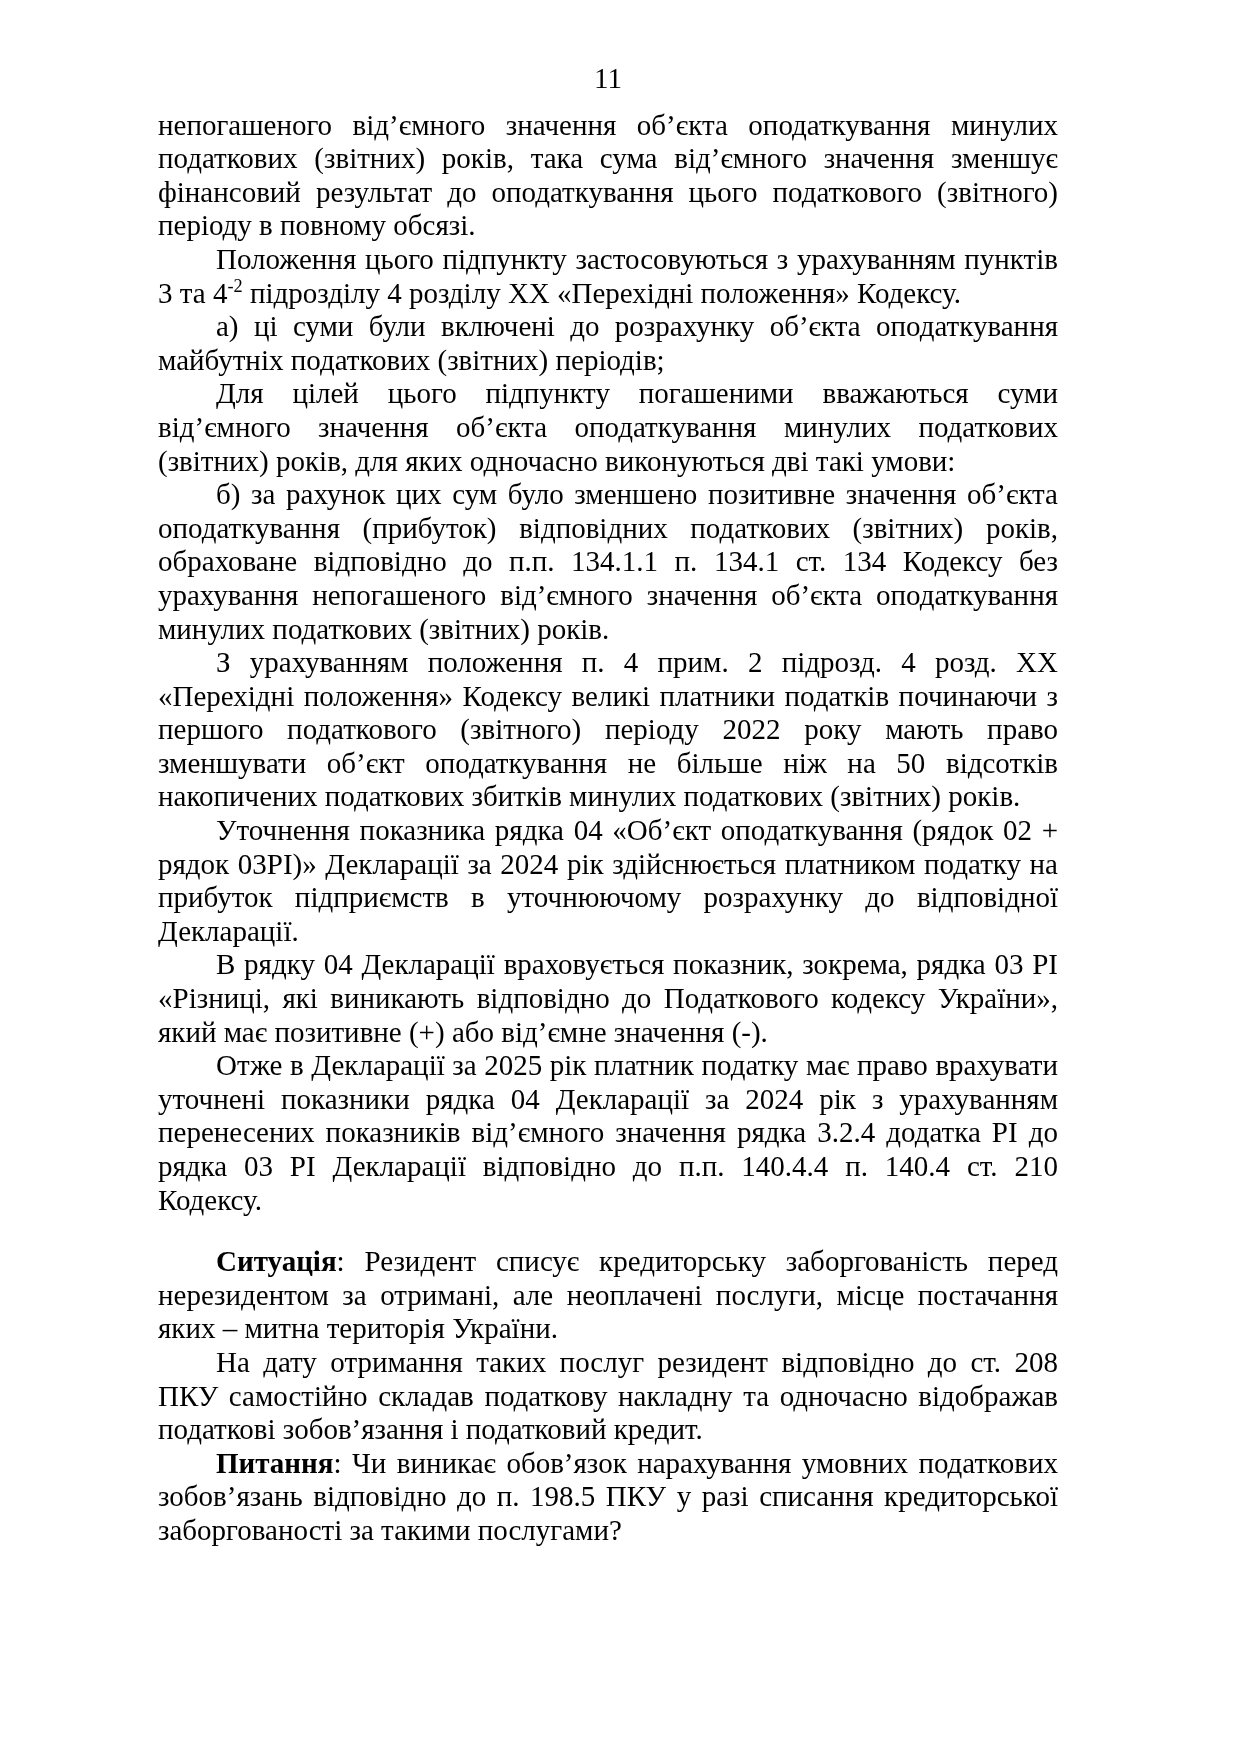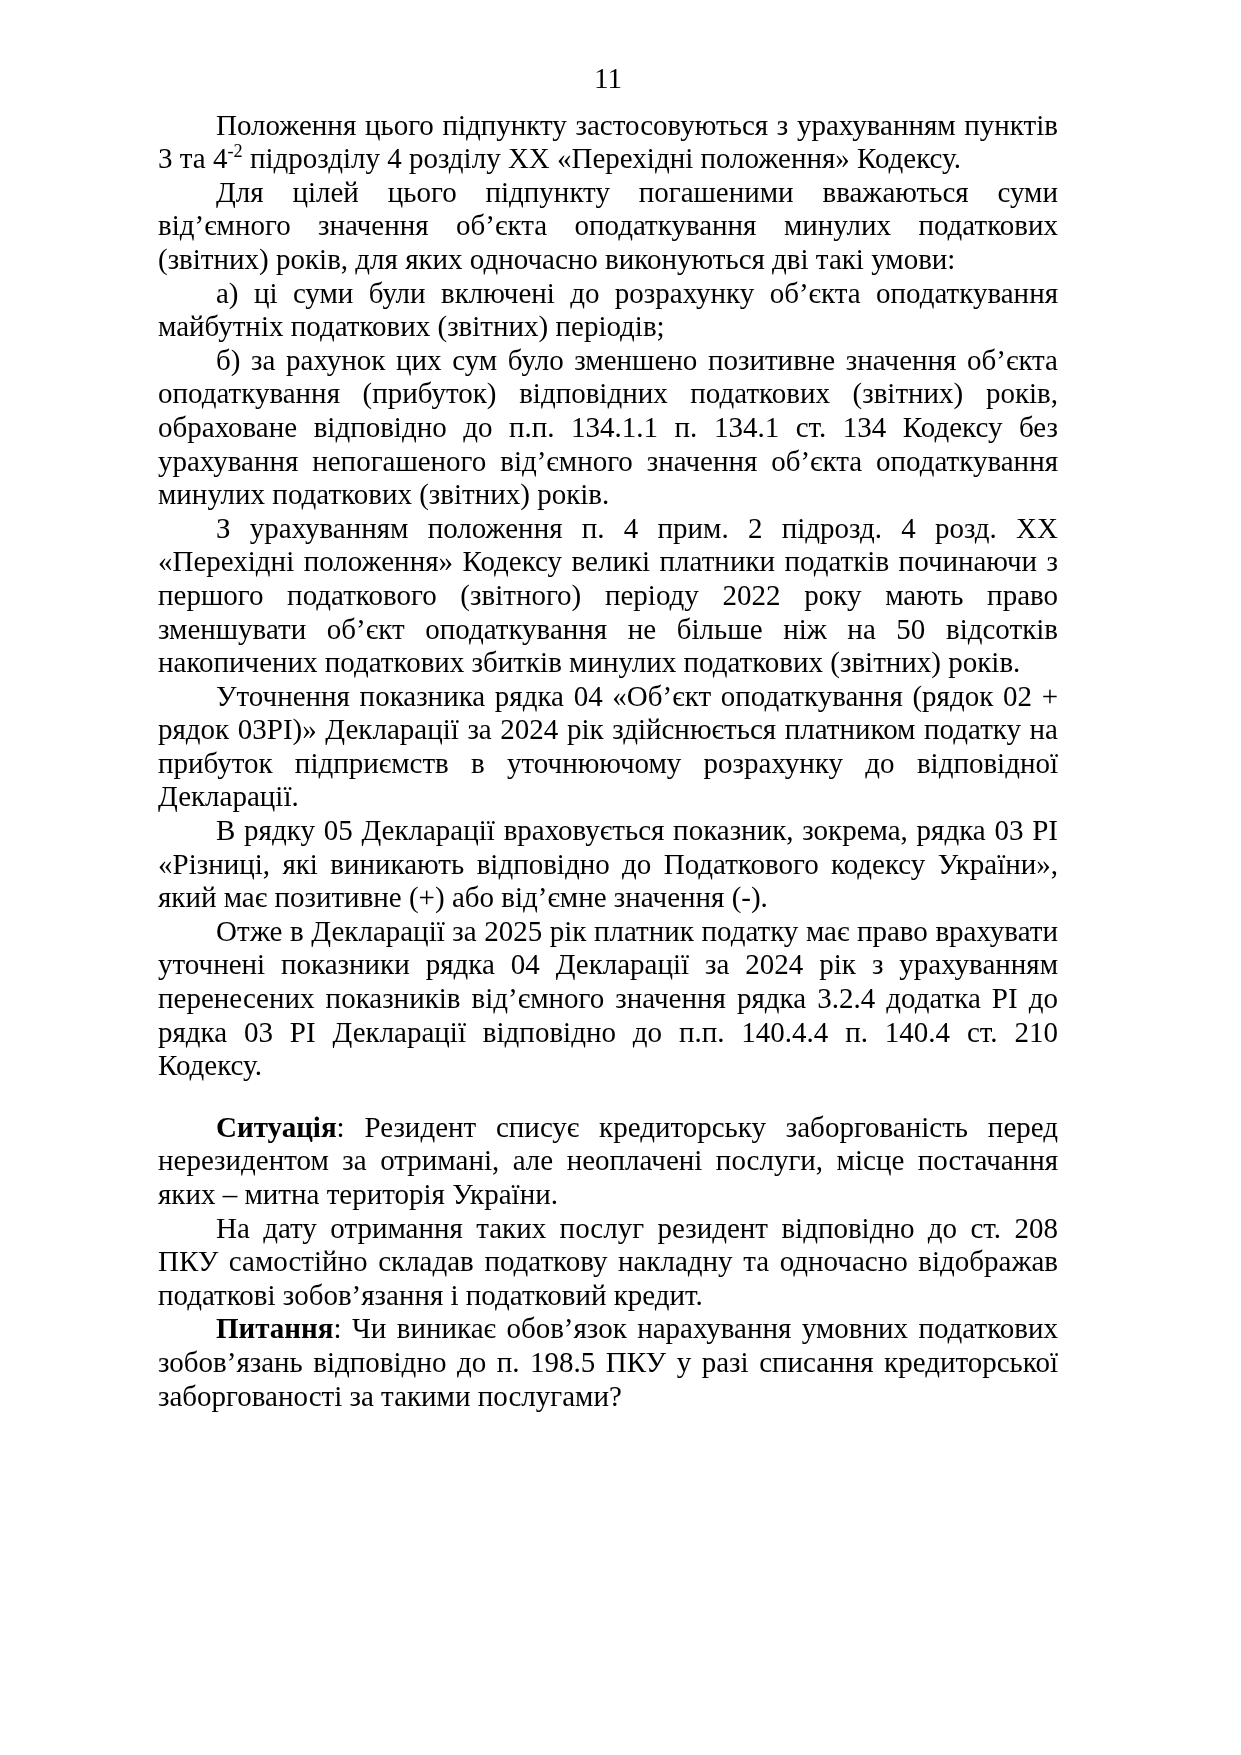--- a/index.html
+++ b/index.html
@@ -48,26 +48,27 @@
     line-height: 0;
   }
 </style>
 </head>
 <body>
 
 <div class="page">
   <div class="content">
     <div class="page-number">11</div>
     <div class="body-text" id="paragraphs">
+        <p class="no-indent"><span class="seg-normal">непогашеного від’ємного значення об’єкта оподаткування минулих податкових (звітних) років, така сума від’ємного значення зменшує фінансовий результат до оподаткування цього податкового (звітного) періоду в повному обсязі.</span></p>
         <p><span class="seg-normal">Положення цього підпункту застосовуються з урахуванням пунктів 3 та 4</span><span class="seg-sup">-2</span><span class="seg-normal"> підрозділу 4 розділу ХХ «Перехідні положення» Кодексу.</span></p>
+        <p><span class="seg-normal">а) ці суми були включені до розрахунку об’єкта оподаткування майбутніх податкових (звітних) періодів;</span></p>
         <p><span class="seg-normal">Для цілей цього підпункту погашеними вважаються суми від’ємного значення об’єкта оподаткування минулих податкових (звітних) років, для яких одночасно виконуються дві такі умови:</span></p>
-        <p><span class="seg-normal">а) ці суми були включені до розрахунку об’єкта оподаткування майбутніх податкових (звітних) періодів;</span></p>
         <p><span class="seg-normal">б) за рахунок цих сум було зменшено позитивне значення об’єкта оподаткування (прибуток) відповідних податкових (звітних) років, обраховане відповідно до п.п. 134.1.1 п. 134.1 ст. 134 Кодексу без урахування непогашеного від’ємного значення об’єкта оподаткування минулих податкових (звітних) років.</span></p>
         <p><span class="seg-normal">З урахуванням положення п. 4 прим. 2 підрозд. 4 розд. ХХ «Перехідні положення» Кодексу великі платники податків починаючи з першого податкового (звітного) періоду 2022 року мають право зменшувати об’єкт оподаткування не більше ніж на 50 відсотків накопичених податкових збитків минулих податкових (звітних) років.</span></p>
         <p><span class="seg-normal">Уточнення показника рядка 04 «Об’єкт оподаткування (рядок 02 + рядок 03РІ)» Декларації за 2024 рік здійснюється платником податку на прибуток підприємств в уточнюючому розрахунку до відповідної Декларації.</span></p>
-        <p><span class="seg-normal">В рядку 05 Декларації враховується показник, зокрема, рядка 03 РІ «Різниці, які виникають відповідно до Податкового кодексу України», який має позитивне (+) або від’ємне значення (-).</span></p>
+        <p><span class="seg-normal">В рядку 04 Декларації враховується показник, зокрема, рядка 03 РІ «Різниці, які виникають відповідно до Податкового кодексу України», який має позитивне (+) або від’ємне значення (-).</span></p>
         <p><span class="seg-normal">Отже в Декларації за 2025 рік платник податку має право врахувати уточнені показники рядка 04 Декларації за 2024 рік з урахуванням перенесених показників від’ємного значення рядка 3.2.4 додатка РІ до рядка 03 РІ Декларації відповідно до п.п. 140.4.4 п. 140.4 ст. 210 Кодексу.</span></p>
         <p class="space-before"><span class="seg-bold">Ситуація</span><span class="seg-normal">: Резидент списує кредиторську заборгованість перед нерезидентом за отримані, але неоплачені послуги, місце постачання яких – митна територія України.</span></p>
         <p><span class="seg-normal">На дату отримання таких послуг резидент відповідно до ст. 208 ПКУ самостійно складав податкову накладну та одночасно відображав податкові зобов’язання і податковий кредит.</span></p>
         <p><span class="seg-bold">Питання</span><span class="seg-normal">: Чи виникає обов’язок нарахування умовних податкових зобов’язань відповідно до п. 198.5 ПКУ у разі списання кредиторської заборгованості за такими послугами?</span></p>
       </div>
   </div>
 </div>
 
 </body></html>

